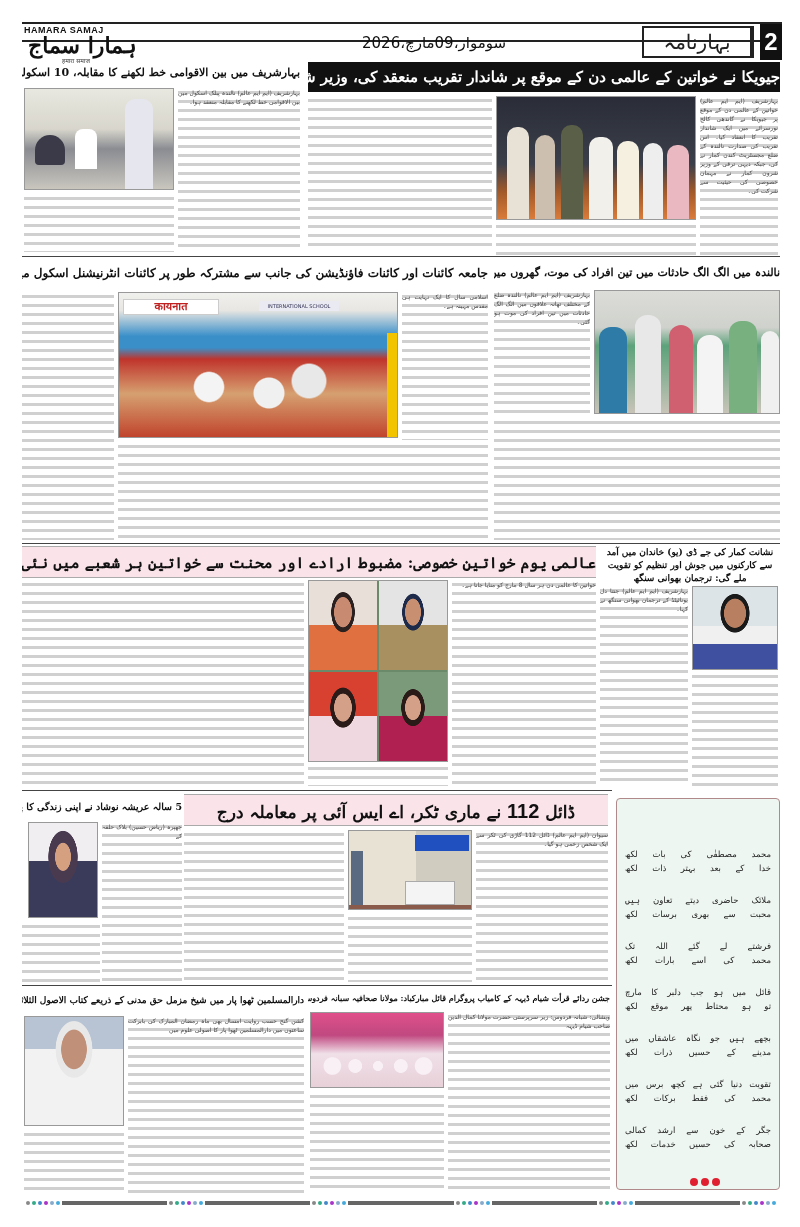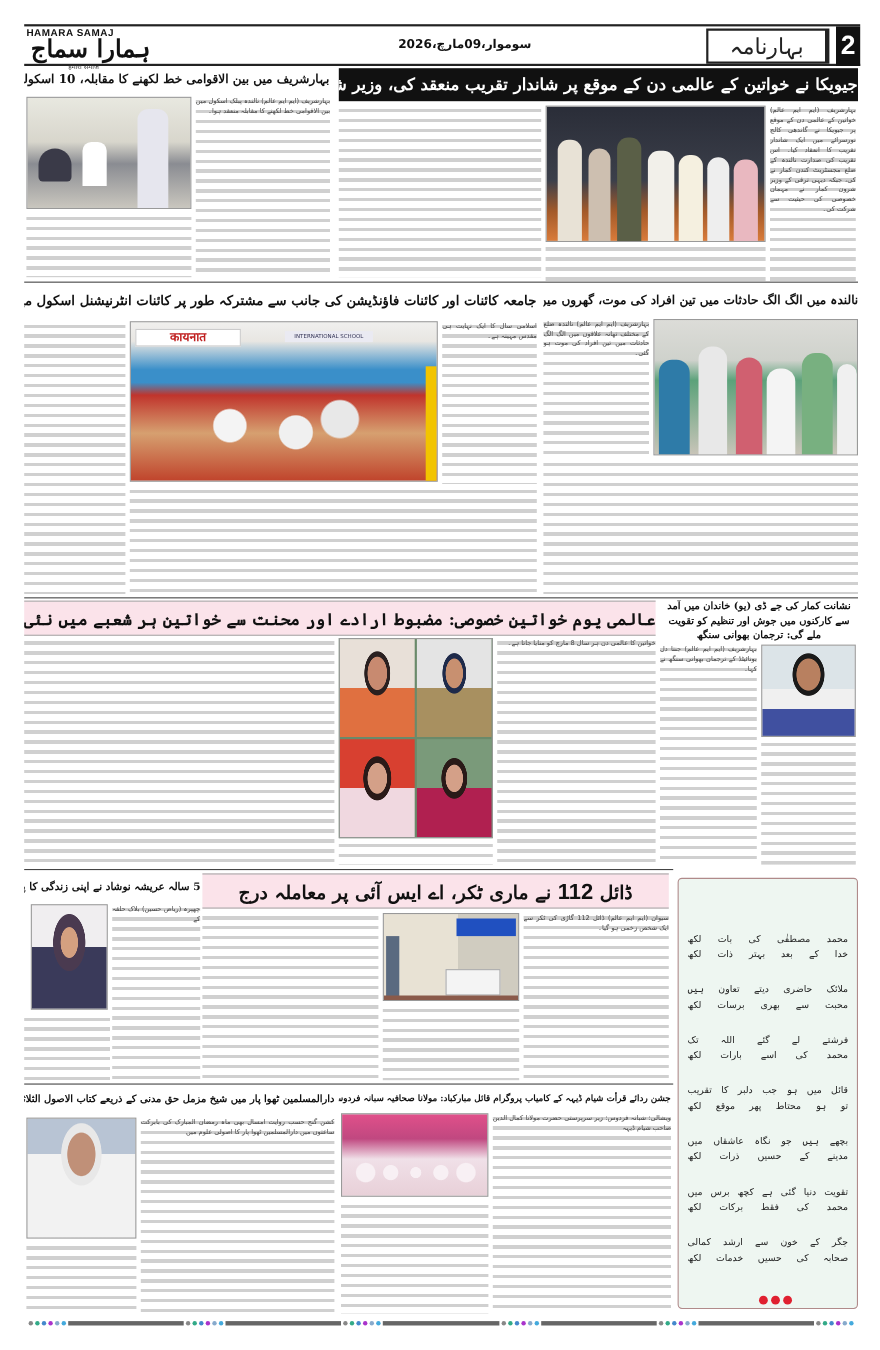--- a/index.html
+++ b/index.html
@@ -1,23 +1,23 @@
 <!DOCTYPE html>
 <html><head>
 <meta charset="utf-8">
 <style>
 *{box-sizing:border-box;margin:0;padding:0}
 html,body{width:800px;height:1227px;background:#fff;overflow:hidden}
 body{position:relative;font-family:"DejaVu Sans",sans-serif;color:#222}
 .abs{position:absolute}
-.masthead{left:22px;top:22px;width:760px;height:38px;border-top:2px solid #222;border-bottom:2px solid #222}
+.masthead{left:22px;top:22px;width:760px;height:20px;border-top:2px solid #222;border-bottom:2px solid #222}
 .logo-en{left:2px;top:1px;font-family:"Liberation Sans",sans-serif;font-weight:bold;font-size:9px;letter-spacing:.5px;color:#111}
 .logo-ur{left:6px;top:9px;font-family:"DejaVu Serif",serif;font-weight:bold;font-size:22px;color:#111;line-height:24px}
 .logo-hi{left:40px;top:33px;font-size:6px;color:#333}
-.dateline{left:340px;top:10px;font-size:11px;font-weight:bold;color:#111;direction:rtl}
+.dateline{left:340px;top:10px;font-size:15px;font-weight:normal;color:#111;direction:rtl}
 .section-name{left:620px;top:2px;width:112px;height:32px;border:2px solid #222;border-right-width:4px;font-family:"DejaVu Serif",serif;font-size:20px;text-align:center;line-height:28px;direction:rtl}
 .page-no{left:738px;top:0;width:22px;height:36px;background:#111;color:#fff;font-family:"Liberation Sans",sans-serif;font-weight:bold;font-size:24px;text-align:center;line-height:36px}
 .hl-black{background:#111;color:#fff;font-family:"DejaVu Serif",serif;font-weight:bold;direction:rtl;text-align:center;white-space:nowrap;overflow:hidden}
 .hl-plain{font-family:"DejaVu Serif",serif;font-weight:bold;color:#111;direction:rtl;text-align:center;white-space:nowrap;overflow:hidden}
 .hl-pink{background:#fbe3ea;font-family:"DejaVu Serif",serif;font-weight:bold;color:#111;direction:rtl;text-align:center;white-space:nowrap;overflow:hidden;border-top:1px solid #aaa;border-bottom:1px solid #aaa}
 .body-text{font-size:6px;line-height:9px;color:#444;direction:rtl;text-align:justify;overflow:hidden;background:repeating-linear-gradient(#fff 0,#fff 3px,#d0d0d0 3px,#d0d0d0 6px,#fff 6px,#fff 9px)}
 .photo{overflow:hidden;border:1px solid #999}
 .rule{background:#444}
 .kalam-box{left:616px;top:798px;width:164px;height:392px;border:1px solid #b08a8a;border-radius:4px;background:#eef6f1}
 .kalam-head{left:0;top:0;width:162px;height:44px;background:#fff}
@@ -198,21 +198,21 @@
         </div>
       </div>
       <div style="margin-bottom: 18px;">
         <div class="couplet-line">
           <span>قائل</span>
           <span>میں</span>
           <span>ہو</span>
           <span>جب</span>
           <span>دلبر</span>
           <span>کا</span>
-          <span>تقریب</span>
+          <span>مارچ</span>
         </div>
         <div class="couplet-line">
           <span>تو</span>
           <span>ہو</span>
           <span>محتاط</span>
           <span>پھر</span>
           <span>موقع</span>
           <span>لکھ</span>
         </div>
       </div>

